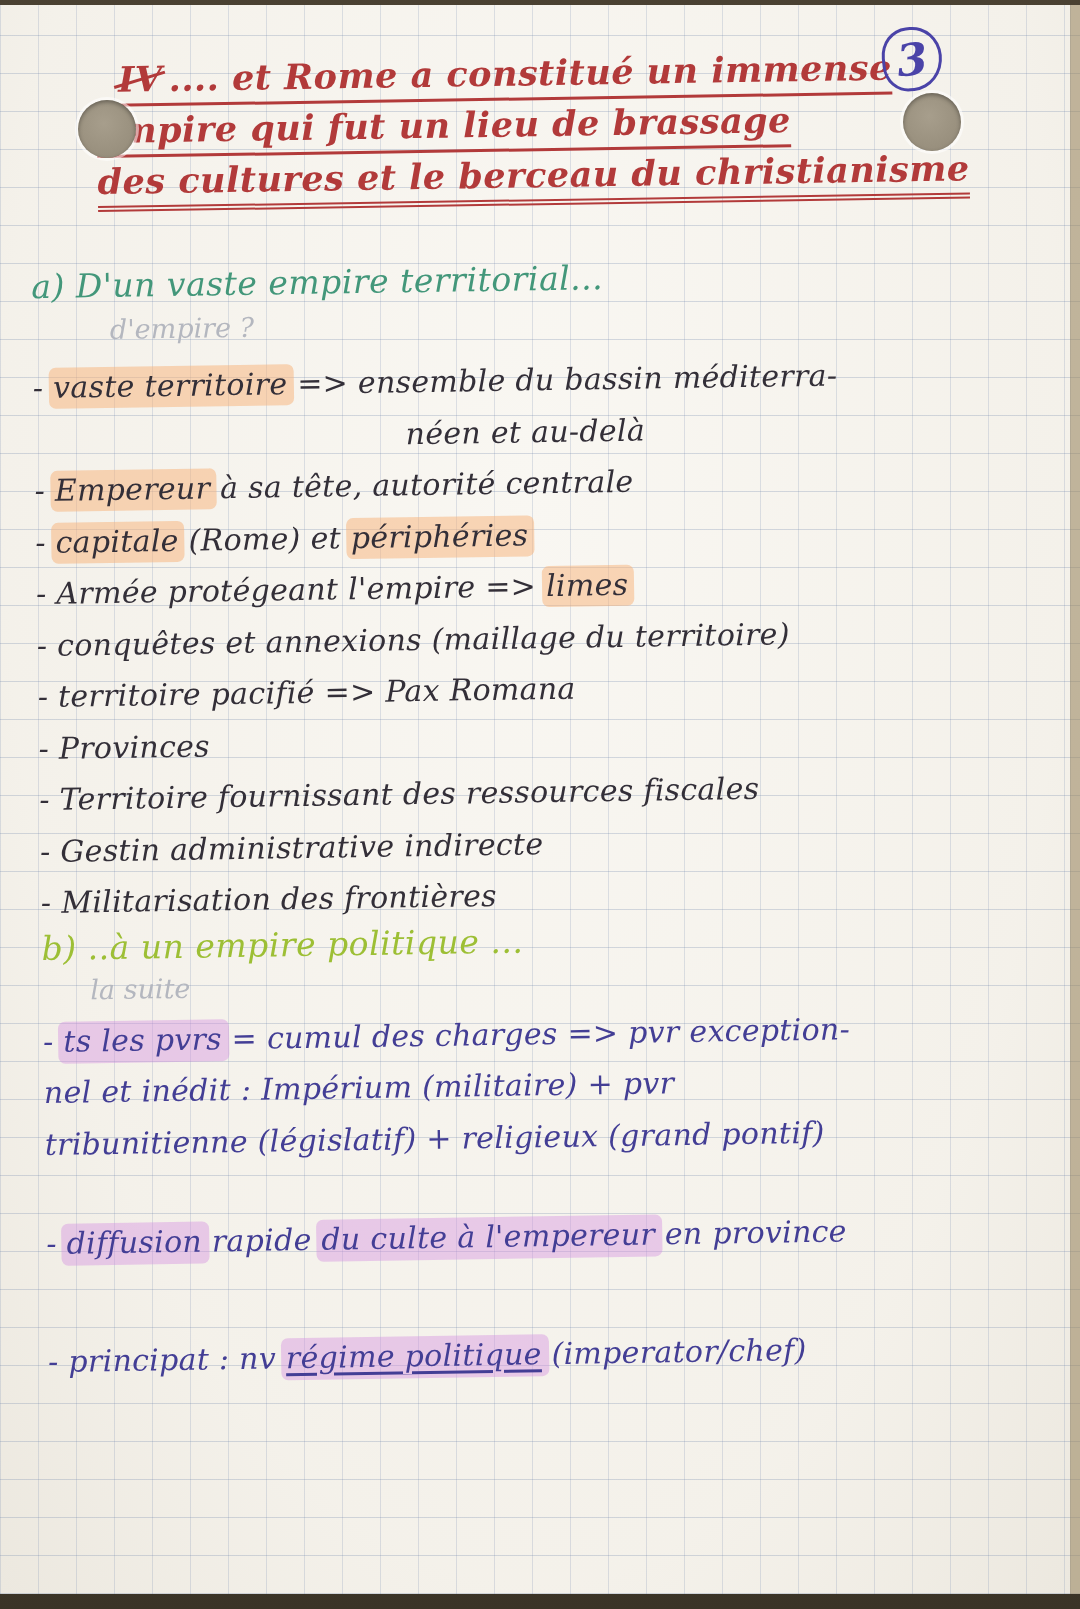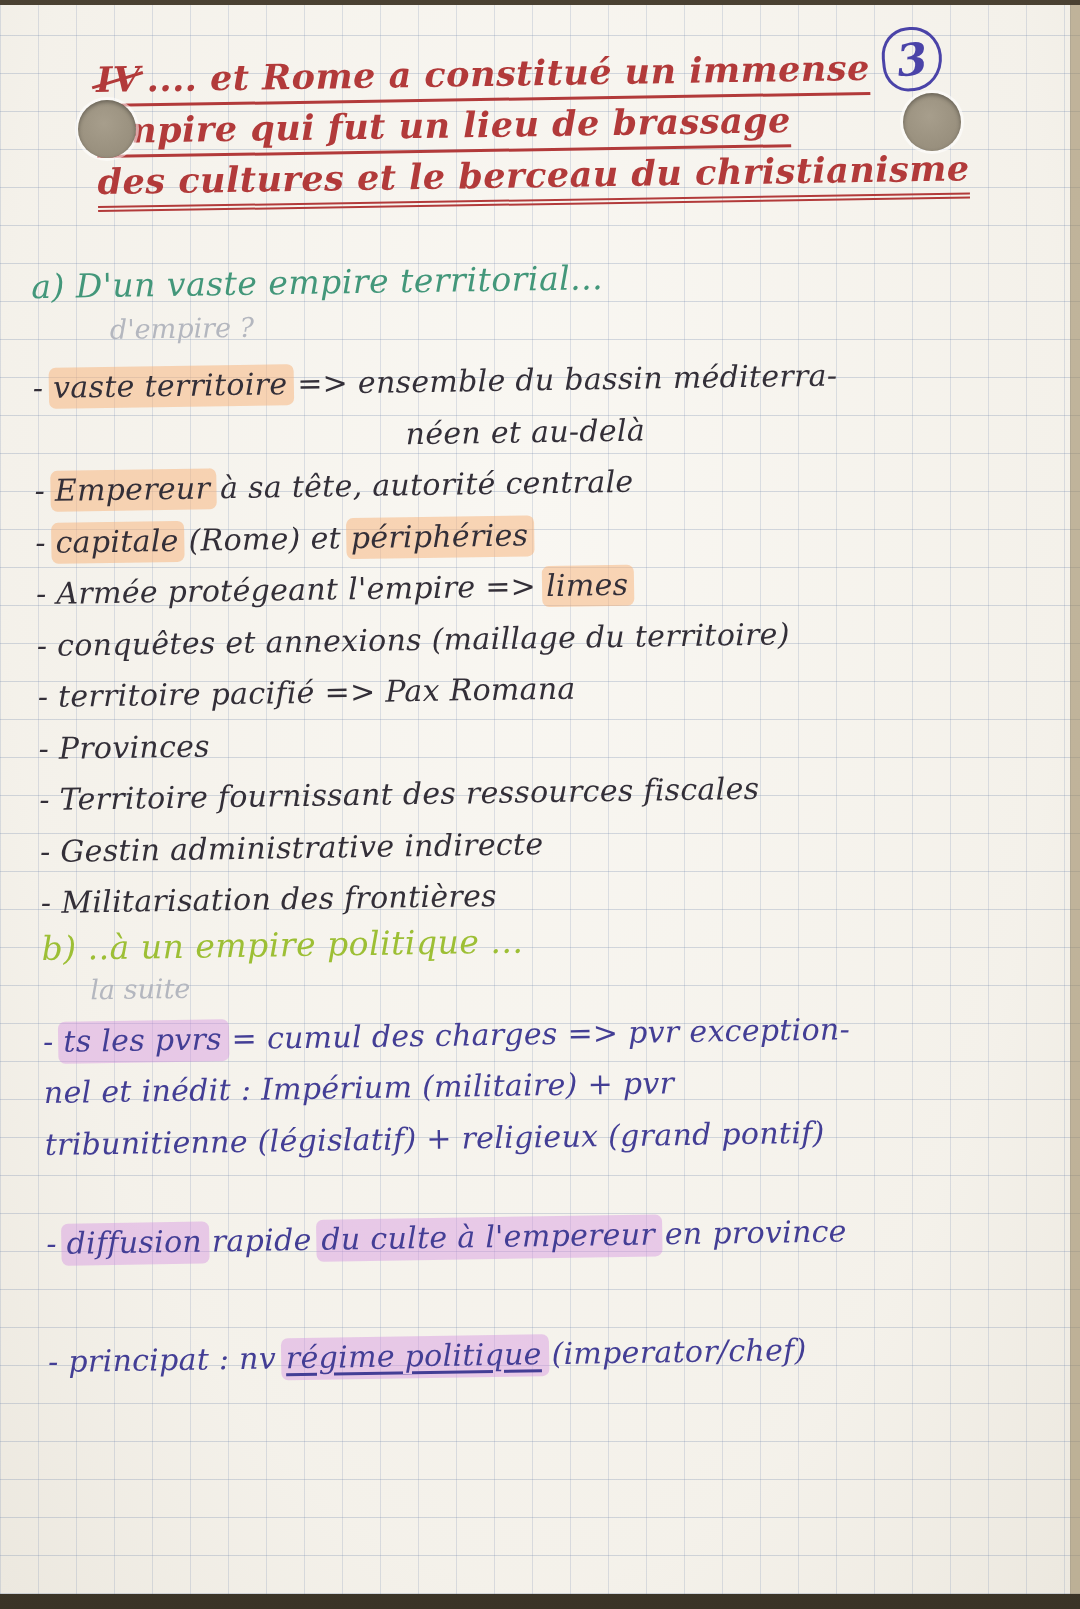--- a/index.html
+++ b/index.html
@@ -40,21 +40,21 @@
     transform-origin:40px 200px;
     font-style:italic;
   }
   
   .title-block{padding-left:68px;color:var(--ink-red);font-weight:bold;font-size:35px;letter-spacing:0.5px;}
   .title-line{line-height:47px;}
   .title-line .tl{
     display:inline-block;border-bottom:3px solid var(--ink-red);padding-bottom:1px;
   }
   .title-line:last-child .tl{border-bottom:6px double var(--ink-red);}
-  .roman{position:relative;display:inline-block;margin-right:6px;}
+  .roman{position:relative;display:inline-block;margin-right:6px;margin-left:22px;}
   .roman::after{
     content:"";position:absolute;left:-5px;right:-3px;top:48%;height:3px;
     background:var(--ink-red);transform:rotate(-16deg);
   }
   
   .heading{font-size:33px;letter-spacing:0.5px;line-height:40px;}
   .heading-a{margin-top:54px;color:var(--ink-green);}
   .heading-b{color:var(--ink-chartreuse);}
   .pencil{color:var(--ink-pencil);font-size:27px;}
   .pencil-a{margin:8px 0 6px 78px;}

